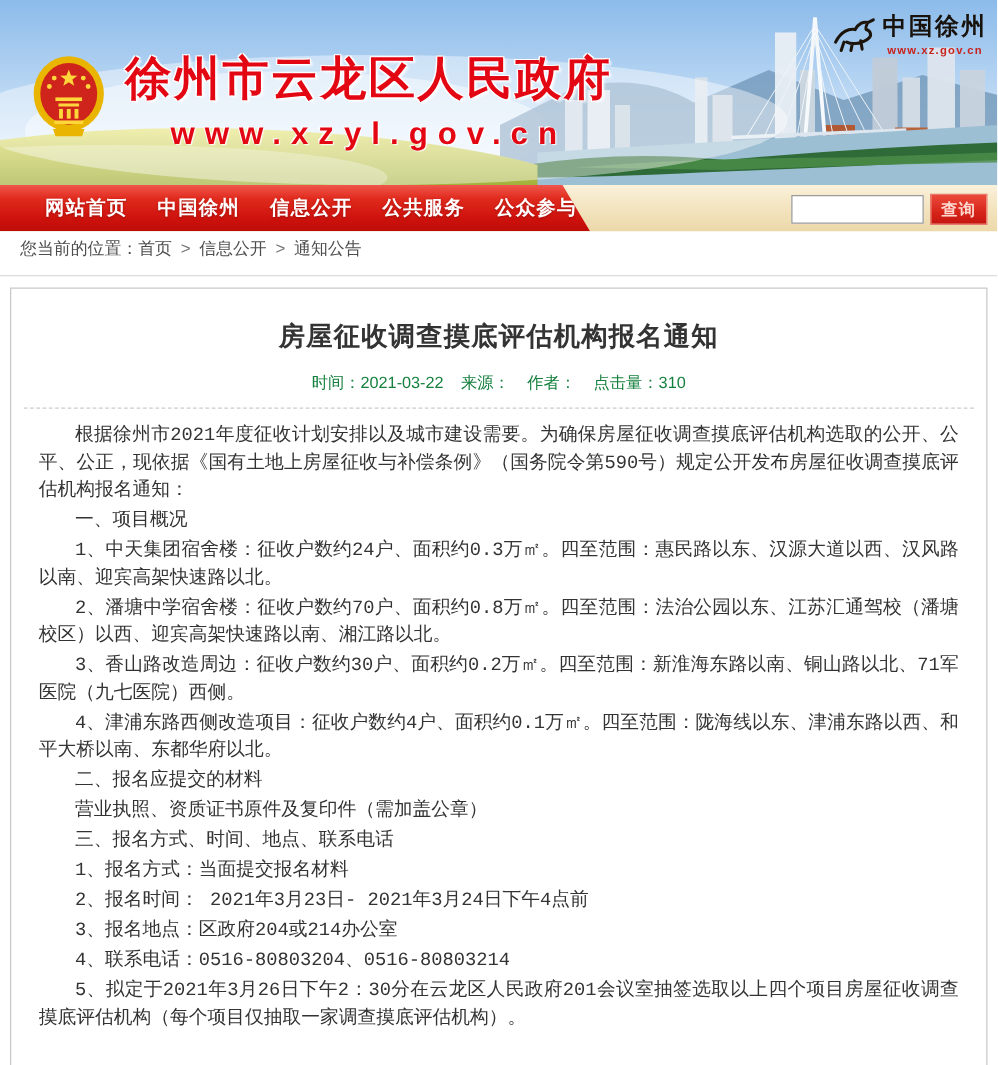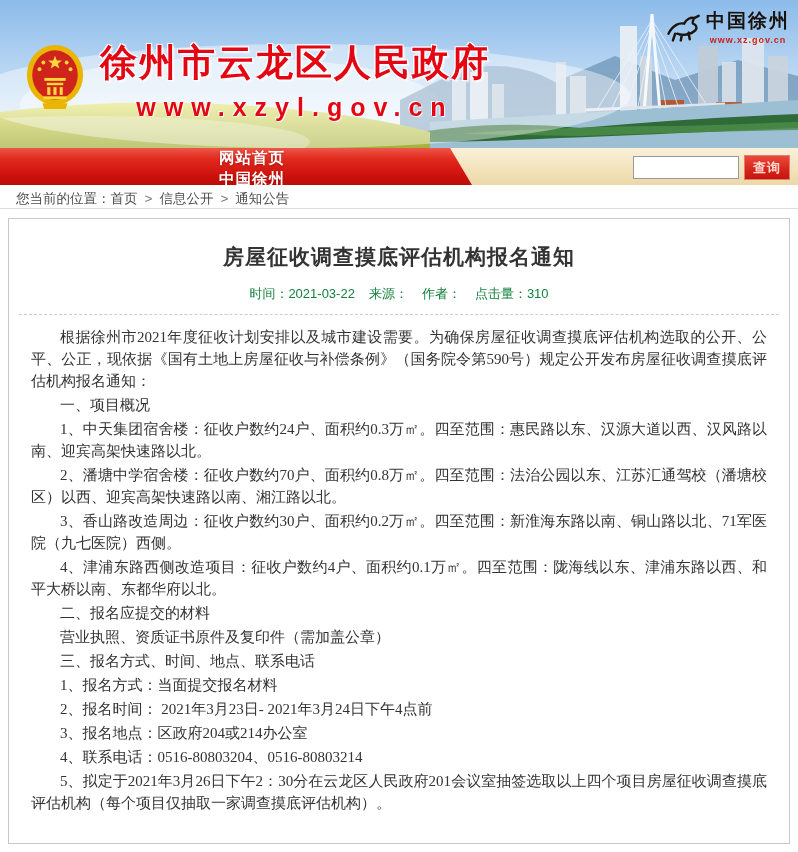--- a/index.html
+++ b/index.html
@@ -28,55 +28,55 @@
   .corner-text { text-align:center; }
   .corner-title { font-size:19px; font-weight:bold; color:#18120c; letter-spacing:2px; white-space:nowrap; }
   .corner-url { font-size:9px; font-weight:bold; color:#c9231d; letter-spacing:1px; margin-top:1px; }
 
   
   .navbar { position:relative; width:798px; height:37px; background:linear-gradient(180deg,#faf1da 0%,#f3e3bd 55%,#ecd8a9 100%); }
   .nav-red {
     position:absolute; left:0; top:0; height:37px; width:480px;
     clip-path:polygon(0 0, 450px 0, 472px 37px, 0 37px);
     background:linear-gradient(180deg,#f0564a 0%,#e02a1d 30%,#cd110c 75%,#bd0d09 100%);
-    display:flex; align-items:center; padding-left:24px;flex-direction:column;
+    display:flex; align-items:center; padding-left:24px;
   }
   .nav-item {
     display:block; padding:0 12px; color:#ffffff; font-size:15.5px; font-weight:bold;
     text-decoration:none; letter-spacing:1px; text-shadow:0 1px 2px rgba(120,0,0,.55); cursor:pointer;
   }
   .nav-search { position:absolute; right:8px; top:7px; display:flex; align-items:center; gap:5px; }
   .search-input { width:106px; height:23px; border:1px solid #9a9a9a; background:#fff; font-size:12px; padding:0 4px; }
   .search-btn {
     width:46px; height:25px; border:1px solid #e87a6d; cursor:pointer;
     background:linear-gradient(180deg,#ea4a3a 0%,#d7241a 60%,#c41510 100%);
     color:#ffd9cf; font-size:13px; font-weight:bold; letter-spacing:1px;
   }
 
   
   .breadcrumb {
-    height:24px; line-height:28px; padding-left:16px; background:#fff;
+    height:36px; line-height:28px; padding-left:16px; background:#fff;
     border-bottom:1px solid #dcdcdc; font-size:13.5px; color:#4d4d4d; white-space:nowrap;
   }
   .breadcrumb a { color:#4d4d4d; text-decoration:none; cursor:pointer; }
   .crumb-sep { margin:0 7px; color:#777; }
 
   
   .content-box {
     margin:9px 8px 0 8px; border:1px solid #c9c9c9; background:#fff;
     height:626px; padding:16px 22px 0 22px; overflow:hidden;
   }
   .article-title {
     text-align:center; font-size:21px; font-weight:bold; color:#333;
     margin:8px 0 14px 0; letter-spacing:1px;
   }
   .article-meta { text-align:center; font-size:13px; color:#15803d; margin-bottom:11px; }
   .article-meta span { margin:0 7px; }
   .meta-divider { border-bottom:1px dashed #cccccc; margin:0 -12px 11px -12px; }
-  .article-body { font-family:Liberation Serif, serif; }
+  .article-body { font-family:Liberation Mono, monospace; }
   .article-body p {
     font-size:15px; line-height:22px; color:#333; text-indent:29px; margin:0 0 2px 0;
     text-align:justify;
   }
 </style>
 </head>
 <body>
 
 <div class="page">
 

